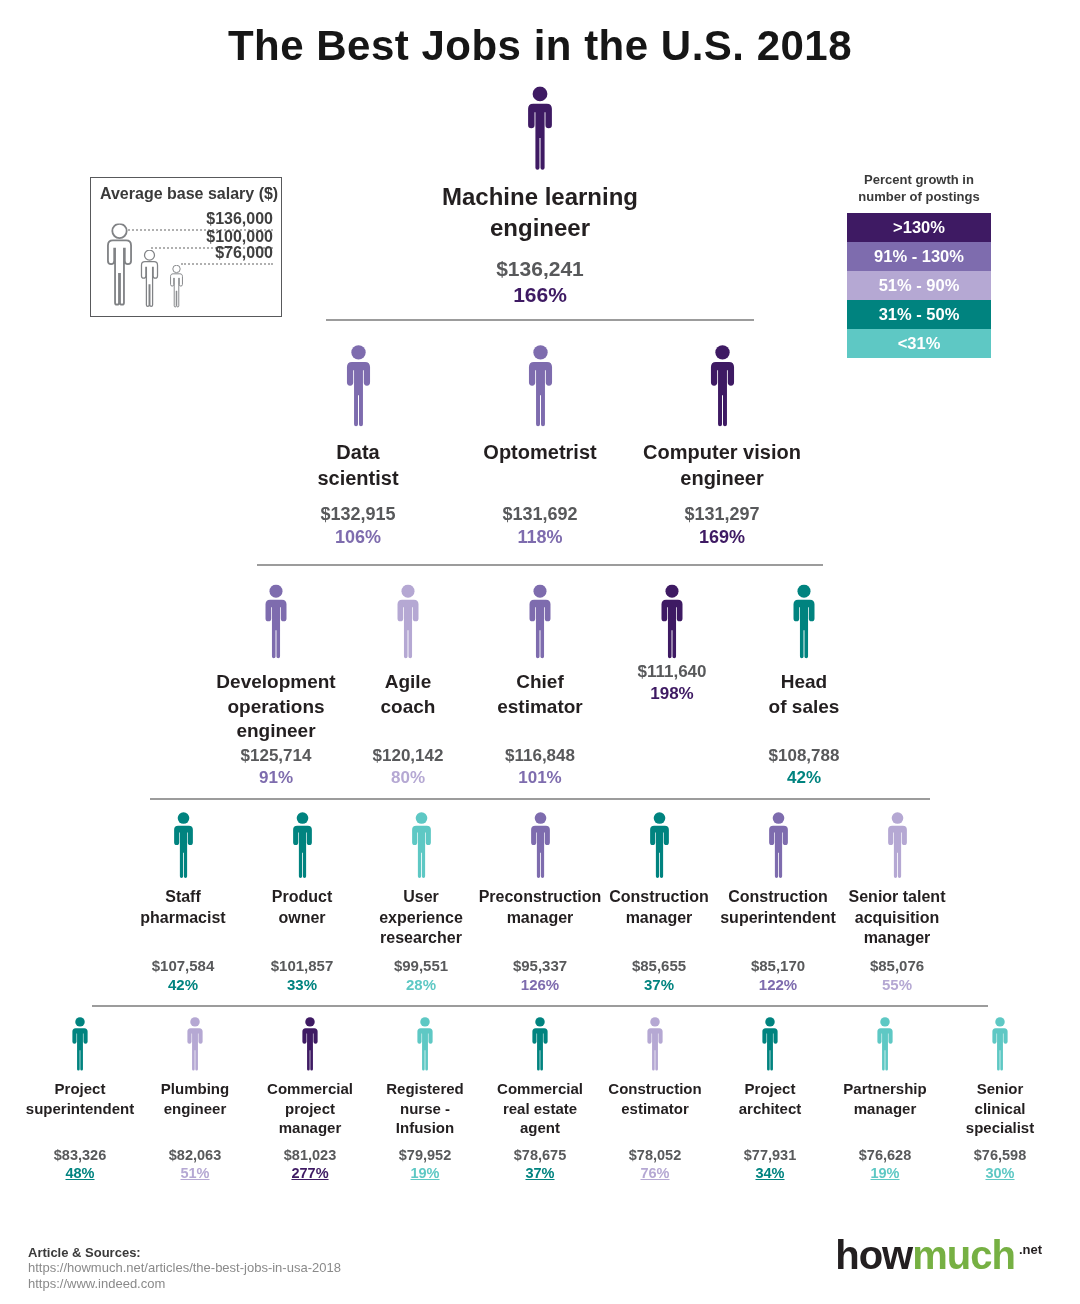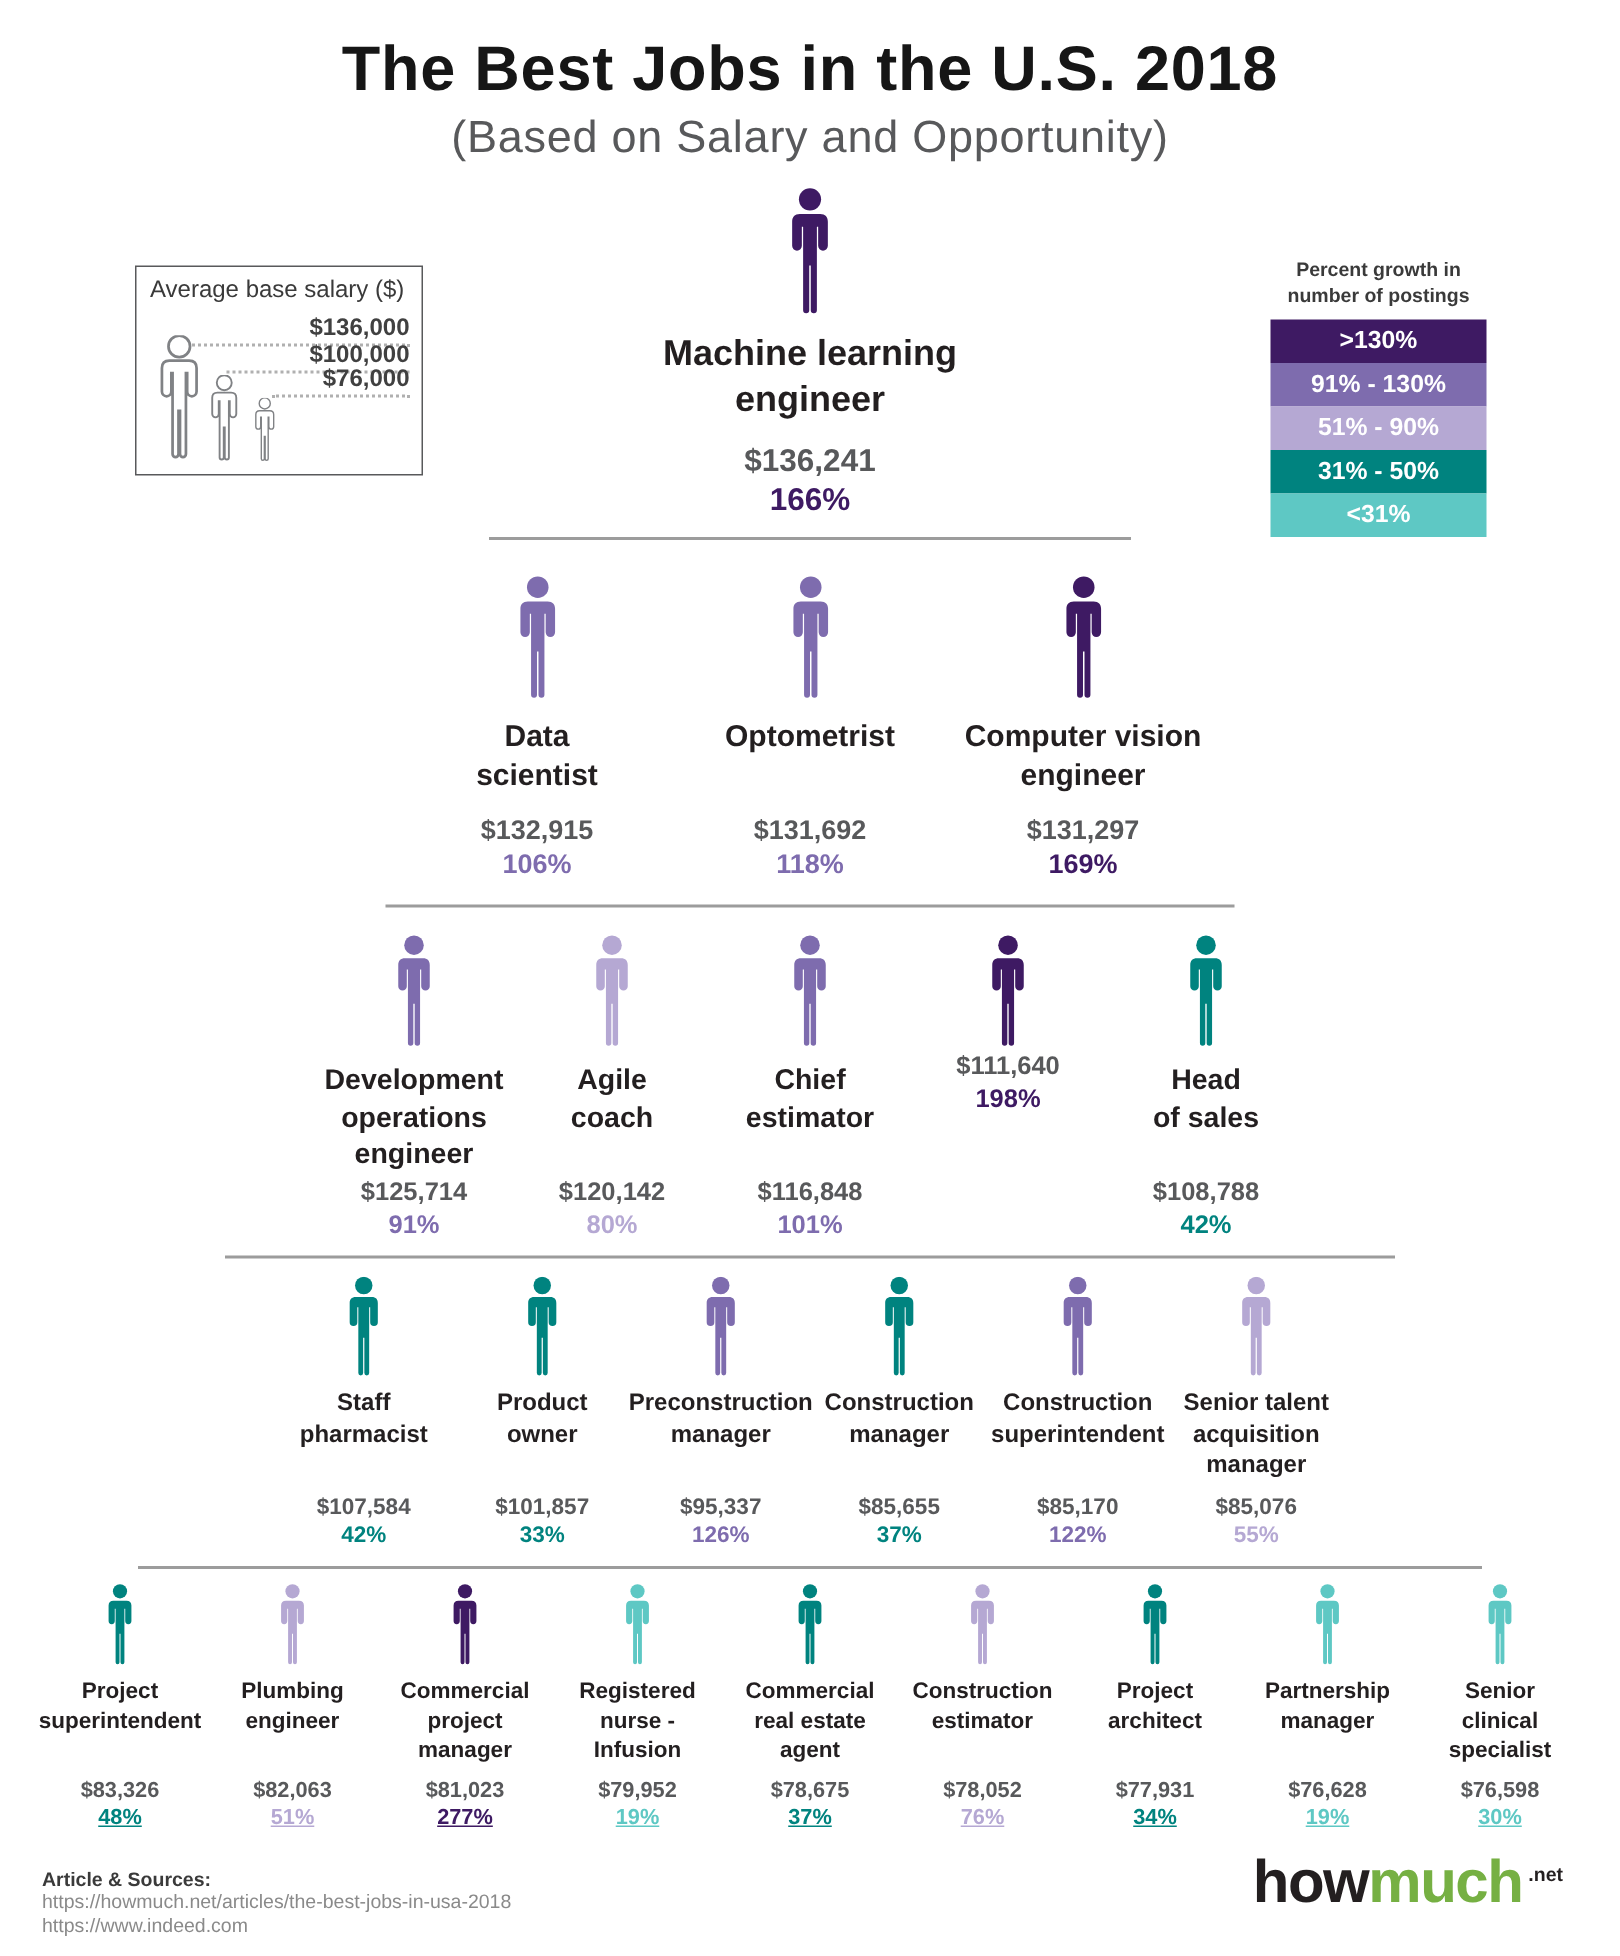--- a/index.html
+++ b/index.html
@@ -74,21 +74,21 @@
   .sep1{width:428px;margin-top:12px;}
   .sep2{width:566px;margin-top:16px;}
   .sep3{width:780px;margin-top:10px;}
   .sep4{width:896px;margin-top:12px;}
   
   .salary-legend{
     position:absolute;left:90px;top:177px;width:192px;height:140px;
     border:1.5px solid #58595b;box-sizing:border-box;background:#fff;
   }
   .salary-legend .sl-title{
-    position:absolute;left:9px;top:7px;font-size:16px;font-weight:400;color:#3a3a3a;white-space:nowrap;
+    position:absolute;left:9px;top:7px;font-size:16px;font-weight:700;color:#3a3a3a;white-space:nowrap;
   }
   .sl-row{
     position:absolute;right:8px;height:20px;
     border-bottom:2px dotted #b0b0b0;
     font-size:16px;font-weight:700;color:#404040;text-align:right;line-height:20px;
   }
   .sl-row1{left:30px;top:31px;}
   .sl-row2{left:60px;top:49px;}
   .sl-row3{left:90px;top:65px;}
   .sl-fig1{left:12px;bottom:7px;width:33px;height:86px;}
@@ -120,21 +120,20 @@
   <symbol id="person-sym" viewBox="0 0 40 103">
     <circle cx="20" cy="9" r="8.7"></circle>
     <path d="M12 20.5 H28 C32 20.5 34 22.8 34 26.5 V45.5 A3.8 3.8 0 0 1 26.4 45.5 V30.5 L25.4 30.5 V96 A2.4 2.4 0 0 1 20.6 96 V61 L19.4 61 V96 A2.4 2.4 0 0 1 14.6 96 V30.5 L13.6 30.5 V45.5 A3.8 3.8 0 0 1 6 45.5 V26.5 C6 22.8 8 20.5 12 20.5 Z"></path>
   </symbol>
 </svg>
 
 <div class="page">
 
   <div class="hdr">
     <h1>The Best Jobs in the U.S. 2018</h1>
-    <div class="sub">(Based on Salary and Opportunity)</div>
   </div>
 
   <div class="salary-legend">
     <div class="sl-title">Average base salary ($)</div>
     <div class="sl-row sl-row1">$136,000</div>
     <div class="sl-row sl-row2">$100,000</div>
     <div class="sl-row sl-row3">$76,000</div>
     <svg class="person-outline sl-fig1" viewBox="0 0 40 103">
         <use href="#person-sym"></use>
       </svg>
@@ -283,20 +282,32 @@
             <use href="#person-sym"></use>
           </svg>
         </div>
       <div class="job-title">Product
 owner</div>
       <div class="job-salary">$101,857</div>
       <div class="job-growth" style="color: rgb(0, 131, 127);">33%</div>
     </div>
     <div class="job">
       <div class="icon-area">
+          <svg class="person" viewBox="0 0 40 103" style="color: rgb(94, 200, 196);">
+            <use href="#person-sym"></use>
+          </svg>
+        </div>
+      <div class="job-title">User
+experience
+researcher</div>
+      <div class="job-salary">$99,551</div>
+      <div class="job-growth" style="color: rgb(94, 200, 196);">28%</div>
+    </div>
+    <div class="job">
+      <div class="icon-area">
           <svg class="person" viewBox="0 0 40 103" style="color: rgb(126, 108, 174);">
             <use href="#person-sym"></use>
           </svg>
         </div>
       <div class="job-title">Preconstruction
 manager</div>
       <div class="job-salary">$95,337</div>
       <div class="job-growth" style="color: rgb(126, 108, 174);">126%</div>
     </div>
     <div class="job">

